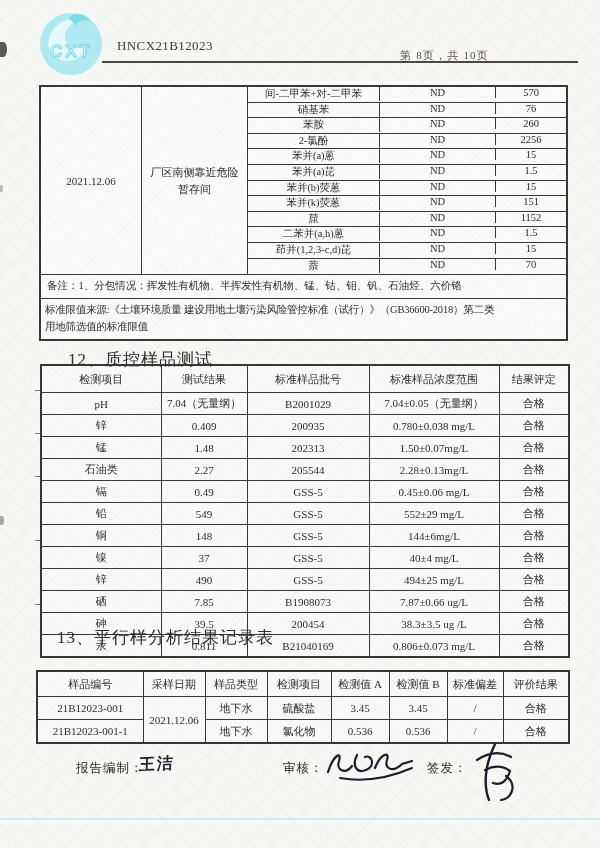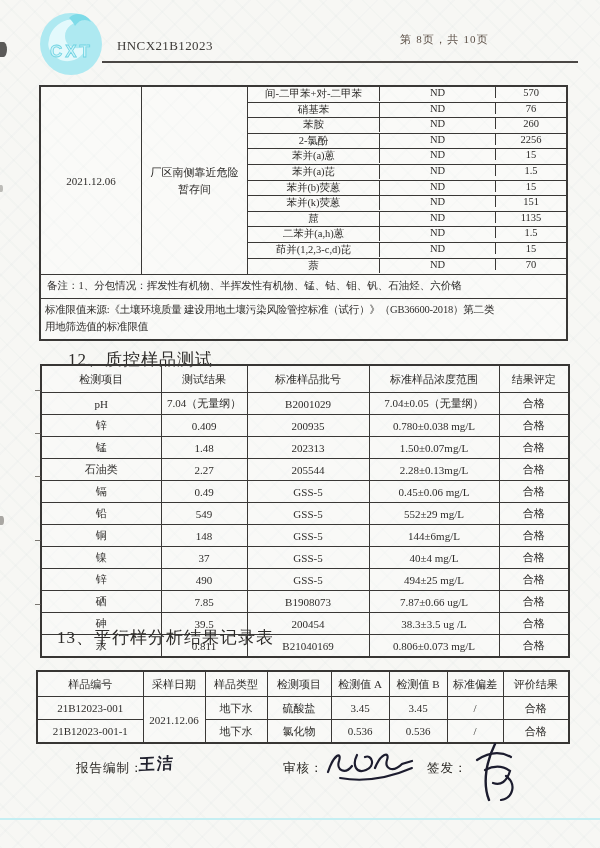--- a/index.html
+++ b/index.html
@@ -8,21 +8,21 @@
     background-color:#f7f7f4;
     background-image:
       repeating-linear-gradient(45deg, rgba(150,185,175,0.045) 0 2px, transparent 2px 15px),
       repeating-linear-gradient(-45deg, rgba(150,165,190,0.04) 0 2px, transparent 2px 18px);
     font-family:"Liberation Serif","DejaVu Serif",serif;
     color:#2e2c2a;
   }
   
   .logo{position:absolute;left:34px;top:9px;width:74px;height:72px;}
   .report-no{position:absolute;left:117px;top:38px;font-size:13px;letter-spacing:.4px;color:#3d3a37;}
-  .page-info{position:absolute;left:400px;top:32px;font-size:11px;color:#5c5047;letter-spacing:1.2px;}
+  .page-info{position:absolute;left:400px;top:48px;font-size:11px;color:#5c5047;letter-spacing:1.2px;}
   .header-rule{position:absolute;left:102px;top:61px;width:476px;height:2px;background:#4a4744;}
   
   .t1{position:absolute;left:39px;top:85px;width:525px;border:2px solid #3a3836;background:rgba(255,255,255,0.35);}
   .t1-top{display:flex;}
   .t1-datecell{width:100px;border-right:1px solid #3a3836;display:flex;align-items:center;justify-content:center;font-size:11px;}
   .t1-loccell{width:106px;border-right:1px solid #3a3836;display:flex;align-items:center;justify-content:center;text-align:center;font-size:11px;line-height:1.55;padding:0 8px;box-sizing:border-box;}
   .t1-rows{flex:1;}
   .t1r{display:flex;height:15.6px;border-bottom:1px solid #3a3836;box-sizing:border-box;align-items:flex-start;}
   .t1-rows .t1r:last-of-type{border-bottom:none;}
   .t1r .c{display:flex;align-items:center;justify-content:center;font-size:10.5px;box-sizing:border-box;}
@@ -134,21 +134,21 @@
 
           <div class="t1r">
             <div class="c param">苯并(k)荧蒽</div>
             <div class="c nd">ND</div>
             <div class="c lim">151</div>
           </div>
 
           <div class="t1r">
             <div class="c param">䓛</div>
             <div class="c nd">ND</div>
-            <div class="c lim">1135</div>
+            <div class="c lim">1152</div>
           </div>
 
           <div class="t1r">
             <div class="c param">二苯并(a,h)蒽</div>
             <div class="c nd">ND</div>
             <div class="c lim">1.5</div>
           </div>
 
           <div class="t1r">
             <div class="c param">茚并(1,2,3-c,d)芘</div>

